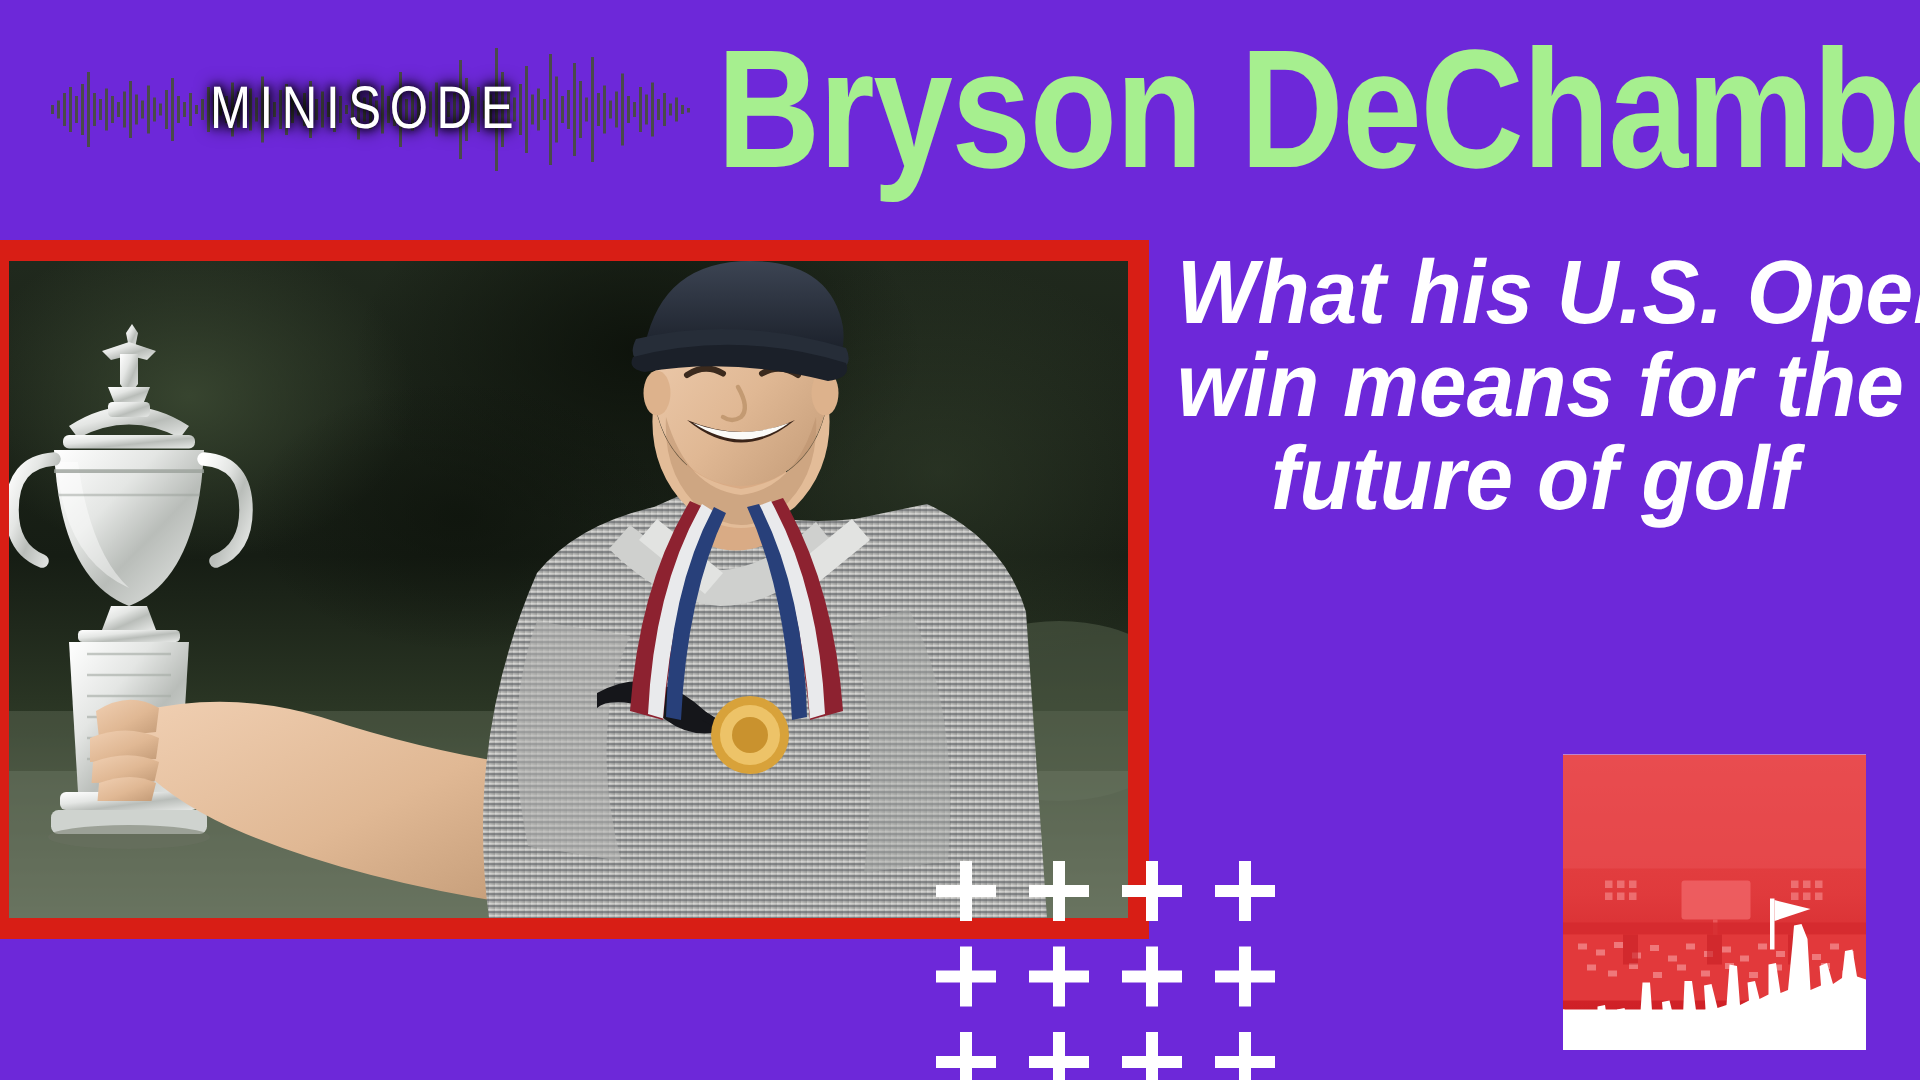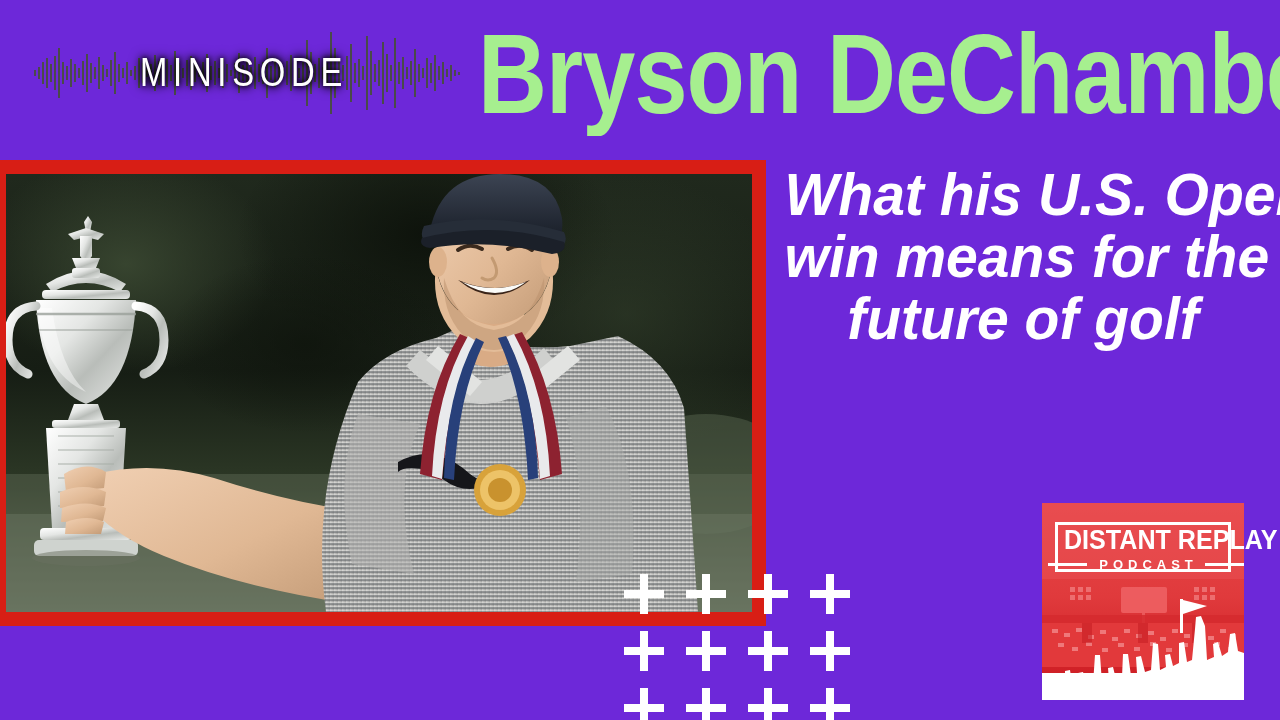--- a/index.html
+++ b/index.html
@@ -560,22 +560,14 @@
         l-4 -13 l-5 1 l1 13 l-6 3
         l-3 -18 l-5 1 l0 18 l-7 3
         l-3 -12 l-5 1 l1 12 l-6 3
         Z"></path>
 
       <path d="M138 96 l0 34 l3 0 l0 -34z" fill="#ffffff"></path>
       <path d="M141 97 l24 6 l-24 8z" fill="#ffffff"></path>
     </svg>
   </div>
 
-  <div id="logo-lockup">
-    <div id="logo-title">DISTANT REPLAY</div>
-    <div id="logo-sub-row">
-      <span class="rule"></span>
-      <span id="logo-subtitle">PODCAST</span>
-      <span class="rule"></span>
-    </div>
-  </div>
 
 </div>
 
 </body></html>

